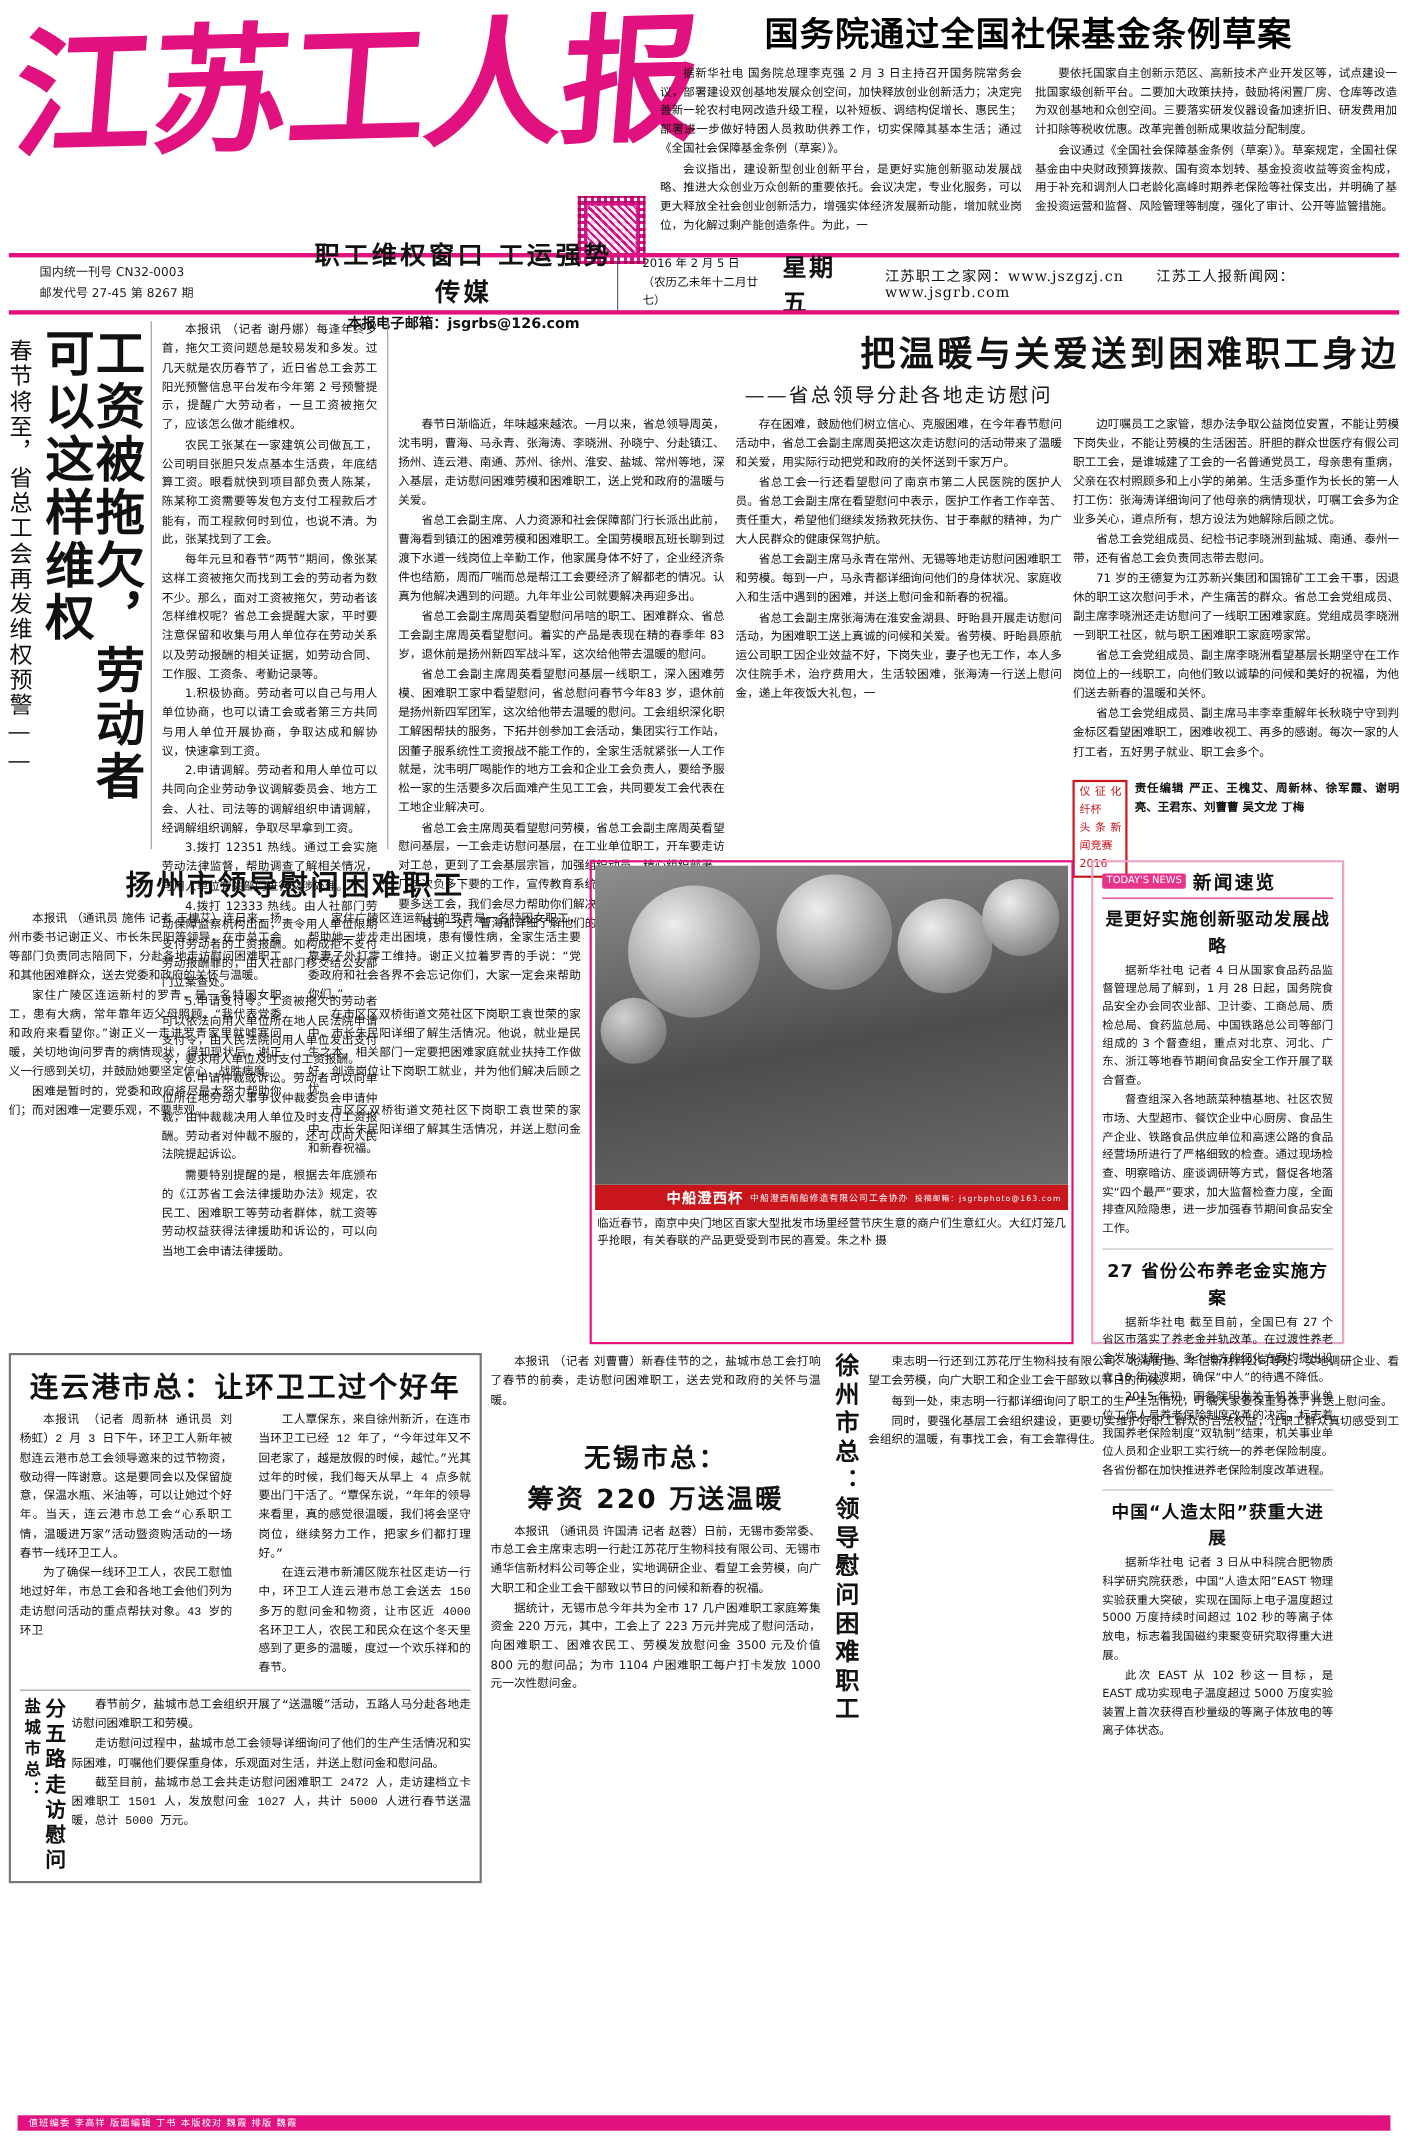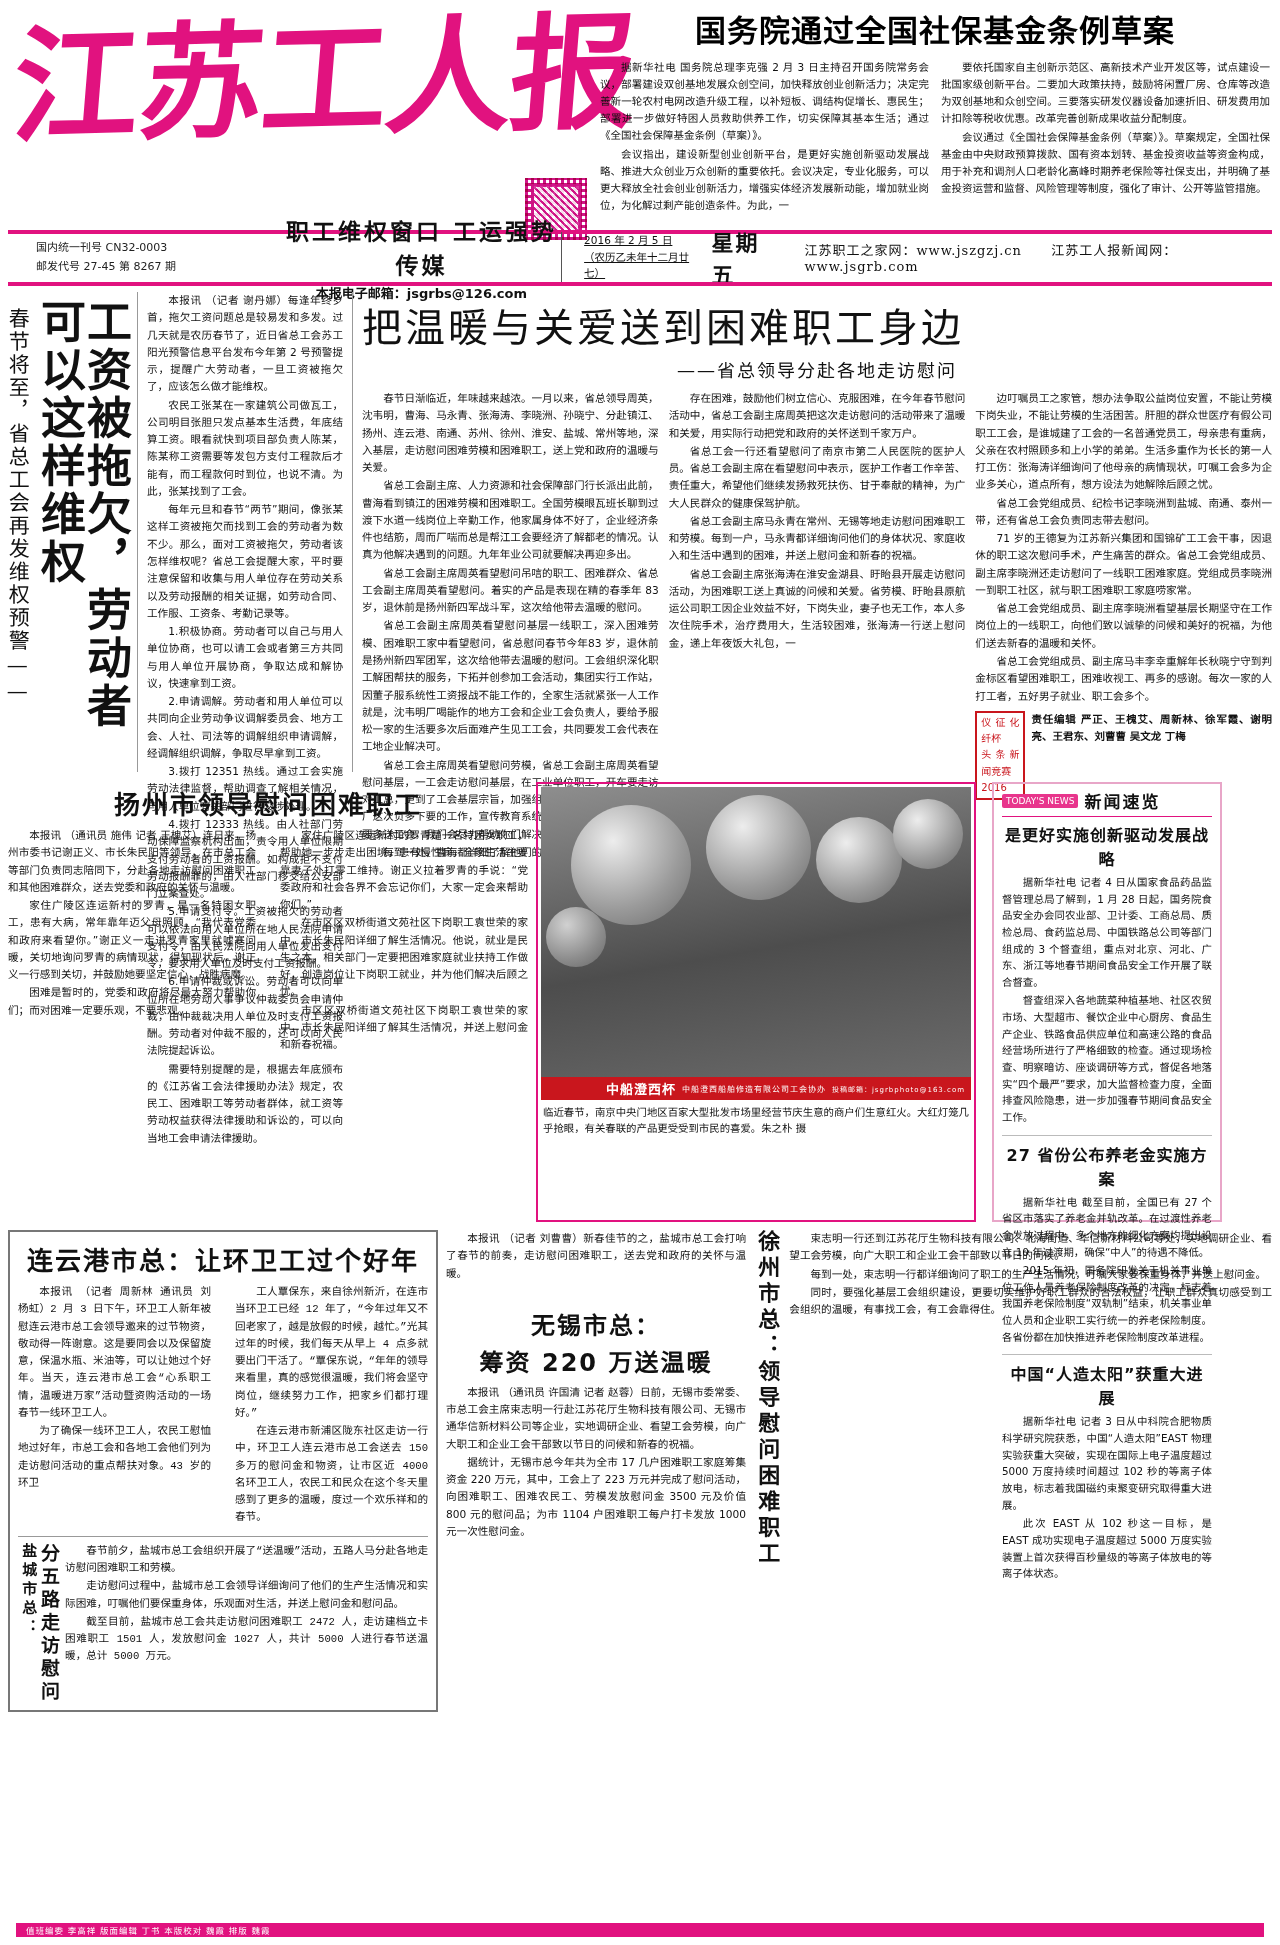--- a/index.html
+++ b/index.html
@@ -38,21 +38,21 @@
   .tl-cols{display:flex;gap:12px;font-size:10.5px;line-height:1.62;text-align:justify;}
   .tl-cols .c{flex:1;}
   .tl-cols .c p{margin:0 0 2px 0;text-indent:2em;}
 
   
   .info-strip{position:absolute;left:0;right:0;top:236px;height:42px;display:flex;align-items:center;}
   .info-left{width:300px;padding-left:36px;box-sizing:border-box;font-size:11px;line-height:1.75;color:#222;}
   .info-mid{width:300px;text-align:center;}
   .info-mid .slogan{font-family:"DejaVu Serif","Liberation Serif",serif;font-weight:700;font-size:23px;letter-spacing:3px;}
   .info-mid .mail{font-size:13px;font-weight:700;margin-top:2px;}
-  .info-date{font-size:10.5px;line-height:1.6;border-left:1px solid #555;padding-left:22px;text-decoration:underline;}
+  .info-date{font-size:10.5px;line-height:1.6;border-left:1px solid #555;padding-left:22px;}
   .info-day{font-family:"DejaVu Serif","Liberation Serif",serif;font-weight:700;font-size:22px;letter-spacing:2px;margin-left:10px;}
   .info-urls{margin-left:26px;font-size:13px;letter-spacing:1px;font-family:"DejaVu Serif","Liberation Serif",serif;}
   .info-urls span{margin-right:24px;}
   .rule-pink{position:absolute;left:8px;right:8px;height:4px;background:#e1127f;}
   .rule-pink.r1{top:230px;}
   .rule-pink.r2{top:282px;}
 
   
   .body-area{position:absolute;left:8px;right:8px;top:292px;bottom:8px;}
 
@@ -62,21 +62,21 @@
   .vcol{writing-mode:vertical-rl;text-orientation:upright;font-family:"DejaVu Serif","Liberation Serif",serif;}
   .vcol.main{font-size:45px;font-weight:700;letter-spacing:3px;line-height:1.02;}
   .vcol.sub{font-size:21px;letter-spacing:2px;line-height:1.1;margin-right:8px;padding-top:10px;}
   .col-text{font-size:10.6px;line-height:1.63;text-align:justify;}
   .col-text p{margin:0 0 1px 0;text-indent:2em;}
   .sep-v{width:1px;background:#999;margin:0 9px;}
 
   .band1-c2{width:196px;}
   .band1-c3{flex:1;}
   .big-head{
-    text-align:left;font-weight:400;font-size:40px;letter-spacing:3px;
+    text-align:right;font-weight:700;font-size:32px;letter-spacing:3px;
     font-family:"DejaVu Sans","Liberation Sans",sans-serif;margin:4px 0 2px 0;
   }
   .big-sub{text-align:center;font-size:18px;letter-spacing:2px;margin-bottom:8px;
     font-family:"DejaVu Serif","Liberation Serif",serif;}
   .three-col{display:flex;gap:10px;}
   .three-col .c{flex:1;}
 
   
   .band2{display:flex;margin-top:10px;height:440px;}
   .sec-left{width:520px;}
@@ -211,21 +211,21 @@
             <p>省总工会一行还看望慰问了南京市第二人民医院的医护人员。省总工会副主席在看望慰问中表示，医护工作者工作辛苦、责任重大，希望他们继续发扬救死扶伤、甘于奉献的精神，为广大人民群众的健康保驾护航。</p>
             <p>省总工会副主席马永青在常州、无锡等地走访慰问困难职工和劳模。每到一户，马永青都详细询问他们的身体状况、家庭收入和生活中遇到的困难，并送上慰问金和新春的祝福。</p>
             <p>省总工会副主席张海涛在淮安金湖县、盱眙县开展走访慰问活动，为困难职工送上真诚的问候和关爱。省劳模、盱眙县原航运公司职工因企业效益不好，下岗失业，妻子也无工作，本人多次住院手术，治疗费用大，生活较困难，张海涛一行送上慰问金，递上年夜饭大礼包，一</p>
           </div>
           <div class="c">
             <p>边叮嘱员工之家管，想办法争取公益岗位安置，不能让劳模下岗失业，不能让劳模的生活困苦。肝胆的群众世医疗有假公司职工工会，是谁城建了工会的一名普通党员工，母亲患有重病，父亲在农村照顾多和上小学的弟弟。生活多重作为长长的第一人打工伤：张海涛详细询问了他母亲的病情现状，叮嘱工会多为企业多关心，道点所有，想方设法为她解除后顾之忧。</p>
             <p>省总工会党组成员、纪检书记李晓洲到盐城、南通、泰州一带，还有省总工会负责同志带去慰问。</p>
             <p>71 岁的王德复为江苏新兴集团和国锦矿工工会干事，因退休的职工这次慰问手术，产生痛苦的群众。省总工会党组成员、副主席李晓洲还走访慰问了一线职工困难家庭。党组成员李晓洲一到职工社区，就与职工困难职工家庭唠家常。</p>
             <p>省总工会党组成员、副主席李晓洲看望基层长期坚守在工作岗位上的一线职工，向他们致以诚挚的问候和美好的祝福，为他们送去新春的温暖和关怀。</p>
             <p>省总工会党组成员、副主席马丰李幸重解年长秋晓宁守到判金标区看望困难职工，困难收视工、再多的感谢。每次一家的人打工者，五好男子就业、职工会多个。</p>
-            <div style="margin-top:6px;display:flex;align-items:flex-start;gap:6px;">
+            <div style="margin-top:16px;display:flex;align-items:flex-start;gap:6px;">
               <div class="award-badge">
                 <div>仪征化纤杯</div>
                 <div>头条新闻竞赛</div>
                 <div>2016</div>
               </div>
               <div class="sign-line">责任编辑  严正、王槐艾、周新林、徐军霞、谢明亮、王君东、刘曹曹 吴文龙   丁梅</div>
             </div>
           </div>
         </div>
       </div>

